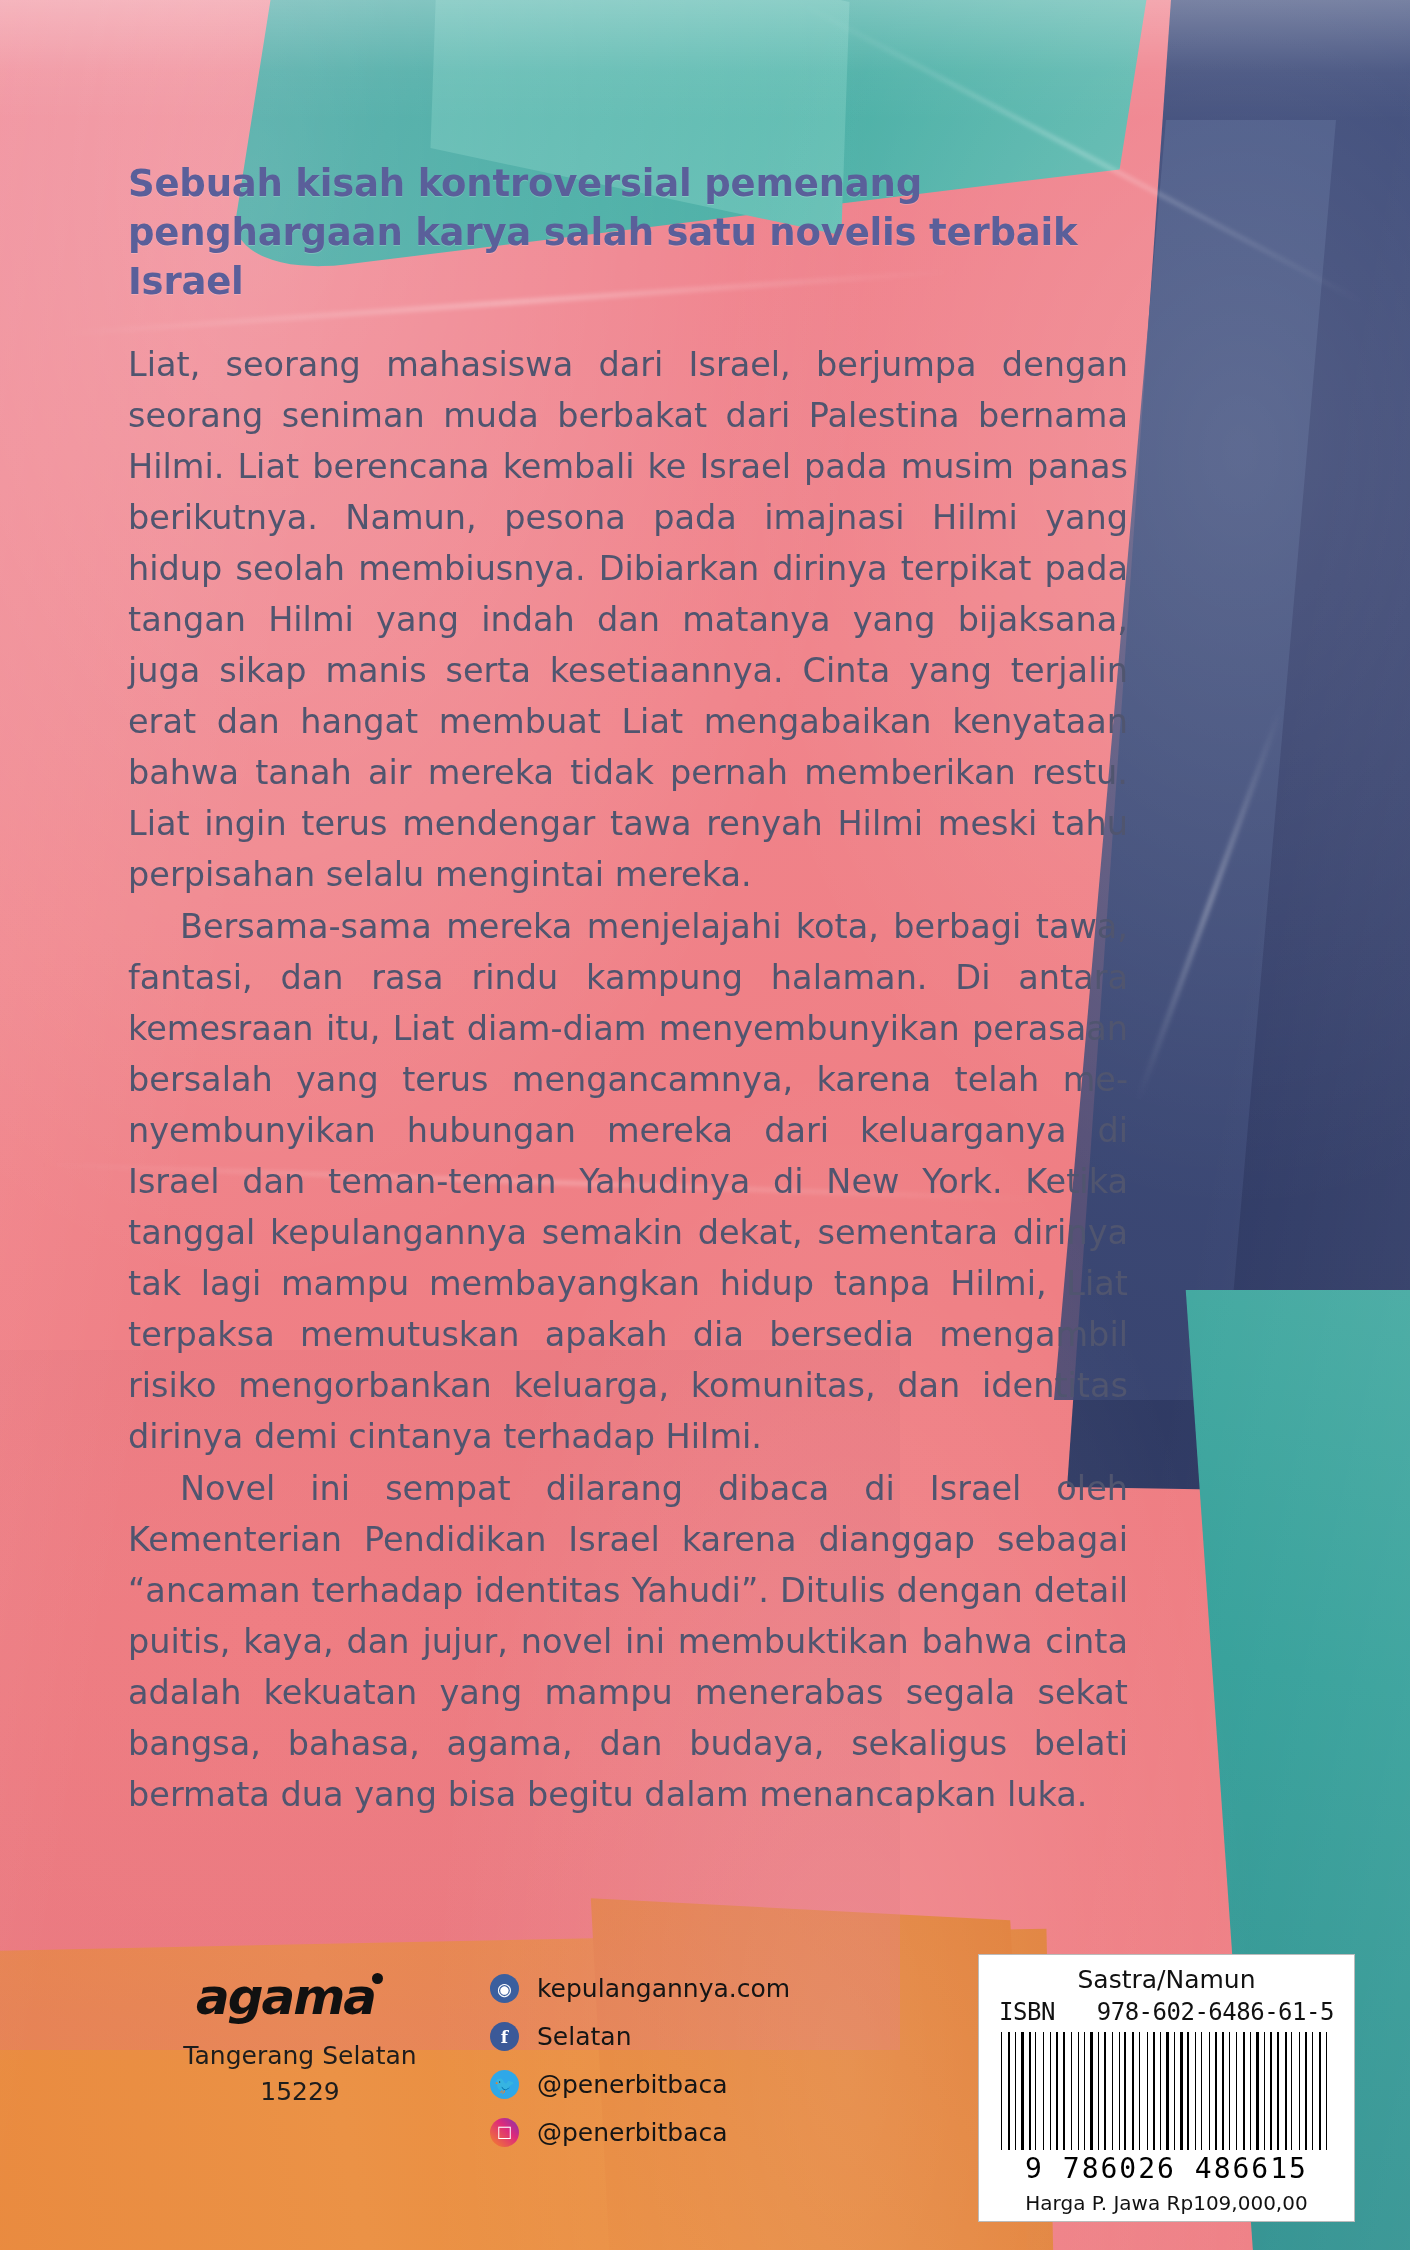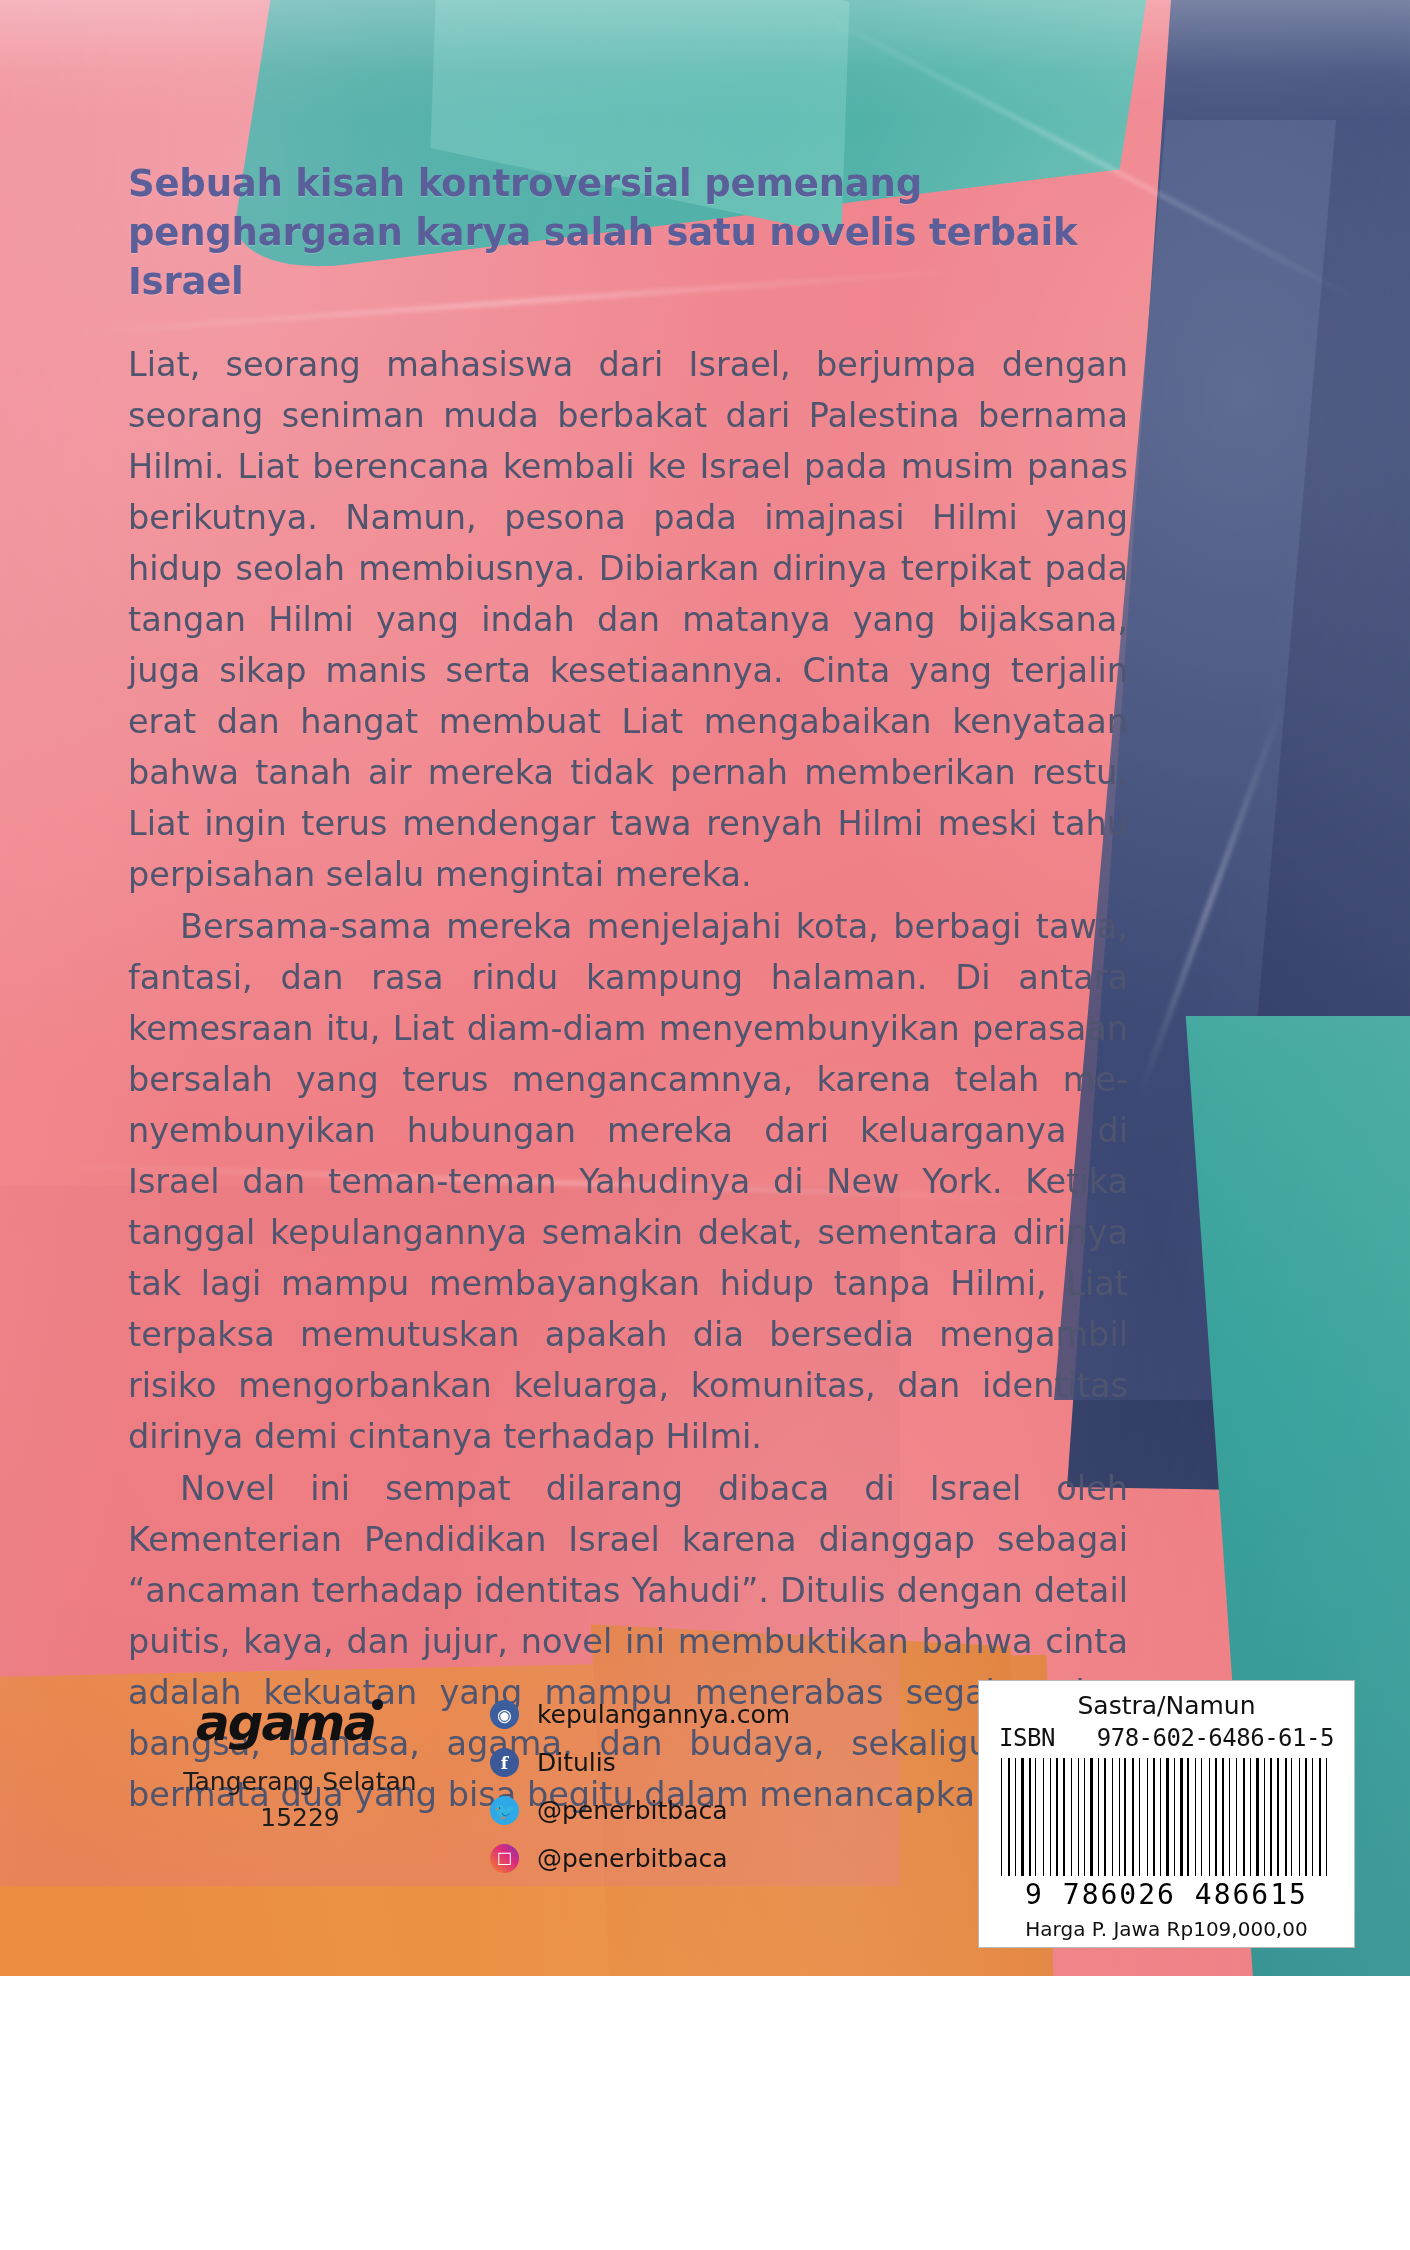--- a/index.html
+++ b/index.html
@@ -8,21 +8,21 @@
   }
   body {
     width: 1410px;
     height: 2250px;
     font-family: "DejaVu Sans", sans-serif;
     overflow: hidden;
   }
   .cover {
     position: relative;
     width: 1410px;
-    height: 1976px;
+    height: 2250px;
     overflow: hidden;
     background: #ef7f85;
   }
   
   .bg-base {
     position: absolute;
     inset: 0;
     background: linear-gradient(160deg, #ee7d8c 0%, #f0838a 35%, #ef7e83 60%, #ee7c82 100%);
   }
   .bg-teal-top {
@@ -294,21 +294,21 @@
       <div>Tangerang Selatan 15229</div>
     </div>
 
     <div class="socials">
       <div class="social-row">
         <span class="sic web">◉</span>
         <span>kepulangannya.com</span>
       </div>
       <div class="social-row">
         <span class="sic fb">f</span>
-        <span>Ditulis</span>
+        <span>Selatan</span>
       </div>
       <div class="social-row">
         <span class="sic tw">🐦</span>
         <span>@penerbitbaca</span>
       </div>
       <div class="social-row">
         <span class="sic ig">☐</span>
         <span>@penerbitbaca</span>
       </div>
     </div>

